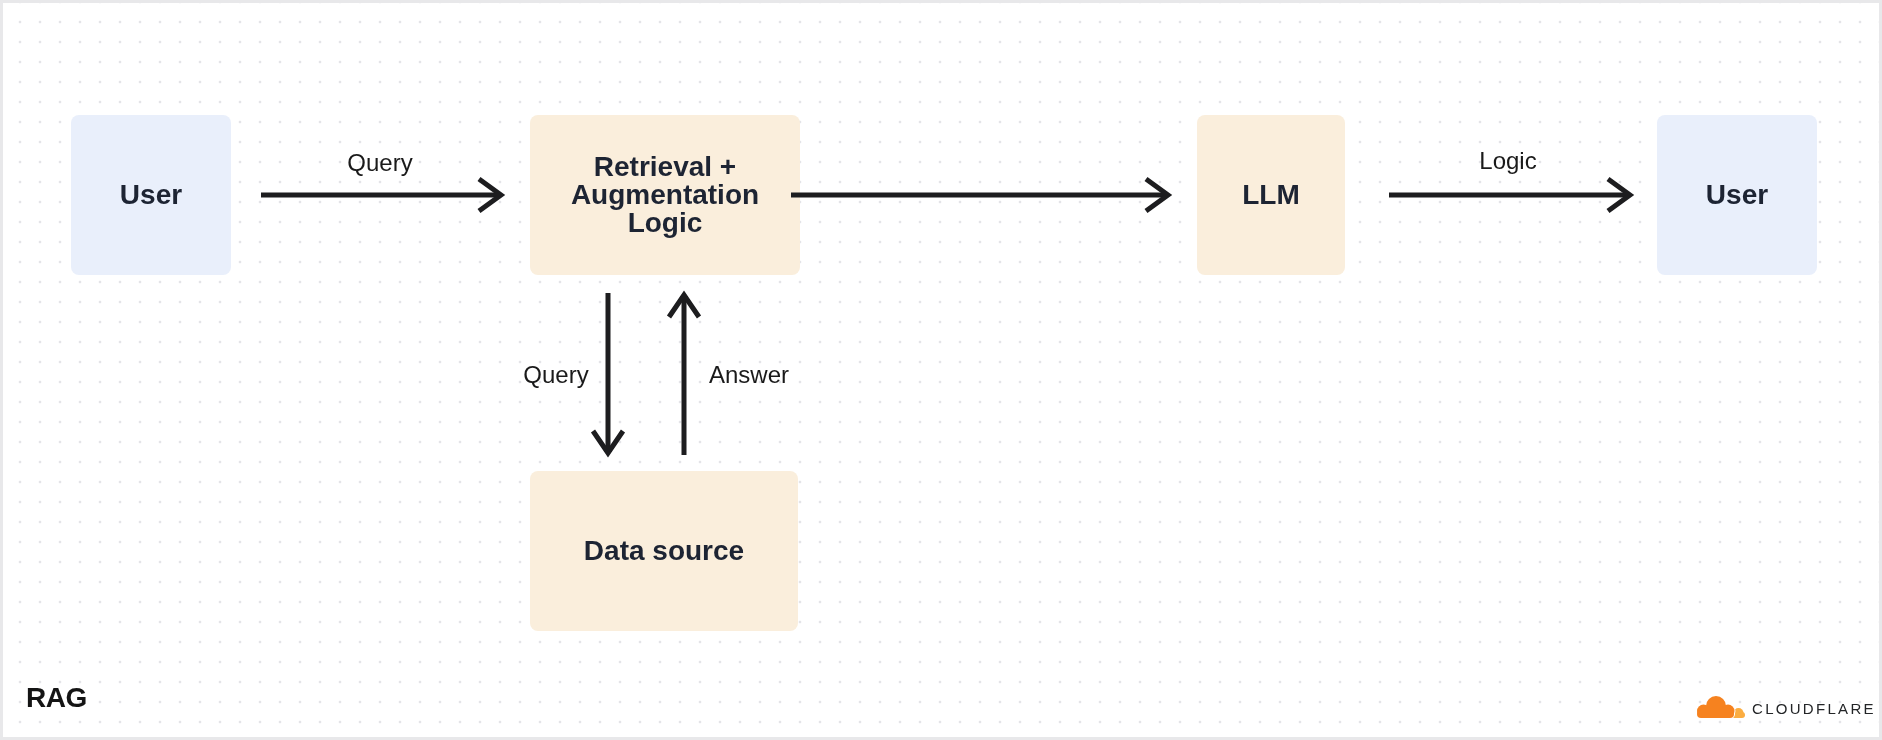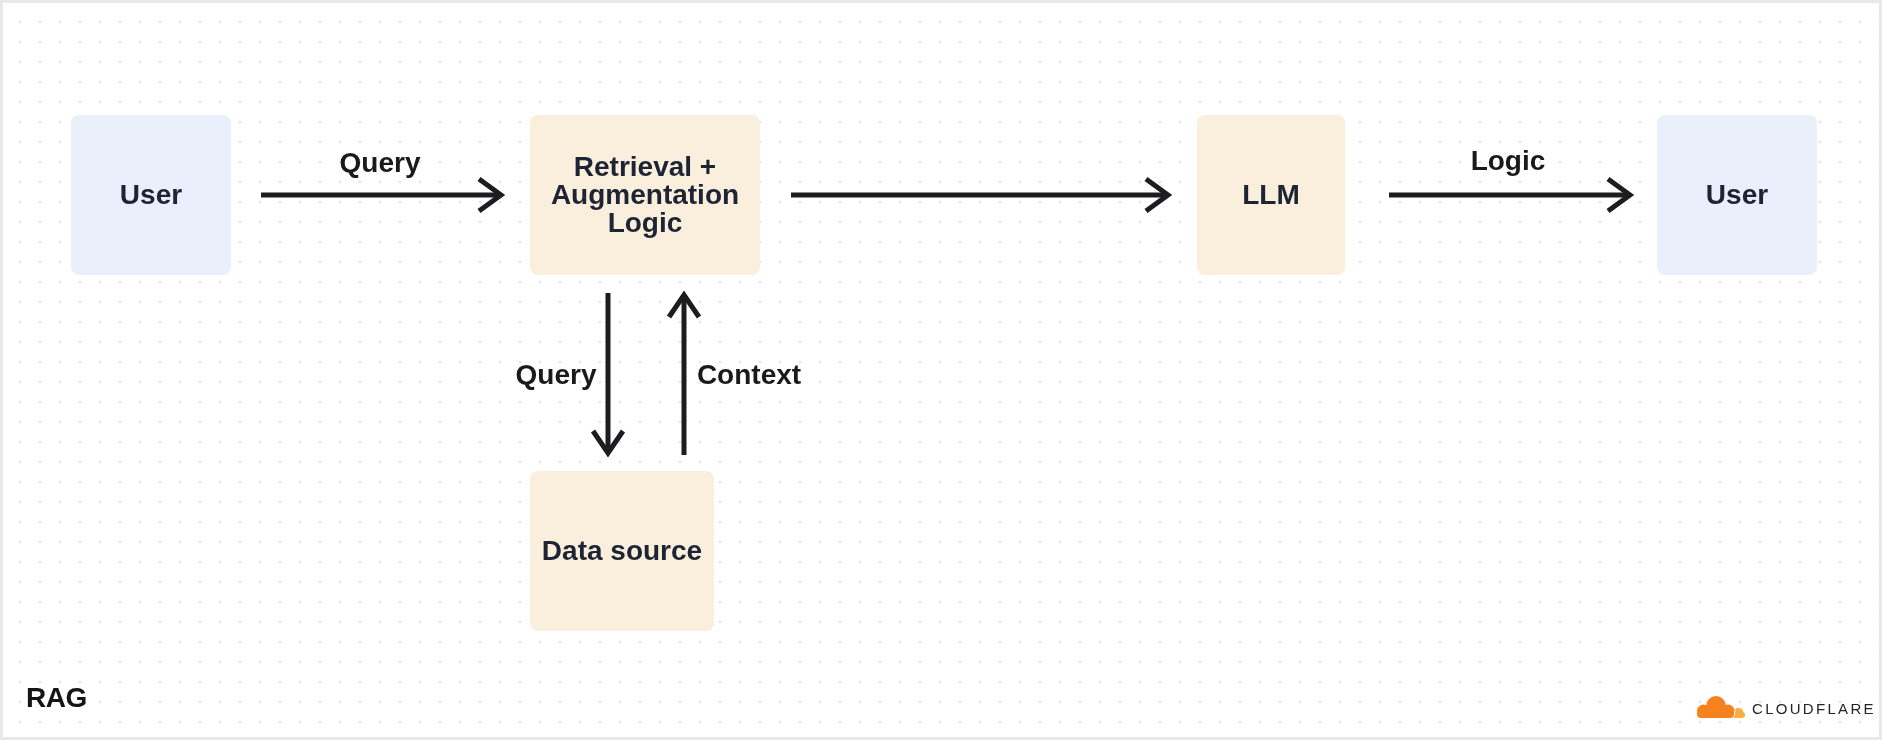--- a/index.html
+++ b/index.html
@@ -30,44 +30,44 @@
     font-weight: 700;
     font-size: 28px;
     line-height: 28px;
     color: #1d2433;
   }
   .node--user { background: #e9effb; justify-content: center; }
   .node--process { background: #faeedc; }
   .node-label { display: block; padding: 0 8px; }
 
   #node-user-left   { left: 68px;   top: 112px; width: 160px; height: 160px; }
-  #node-retrieval   { left: 527px;  top: 112px; width: 230px; height: 160px; }
+  #node-retrieval   { left: 527px;  top: 112px; width: 270px; height: 160px; }
   #node-llm         { left: 1194px; top: 112px; width: 148px; height: 160px; }
   #node-user-right  { left: 1654px; top: 112px; width: 160px; height: 160px; }
-  #node-data-source { left: 527px;  top: 468px; width: 184px; height: 160px; }
+  #node-data-source { left: 527px;  top: 468px; width: 268px; height: 160px; }
 
   .arrow { position: absolute; overflow: visible; }
   .arrow line, .arrow polyline {
     stroke: #1d1d1f;
     stroke-width: 5;
     fill: none;
     stroke-linejoin: miter;
     stroke-linecap: butt;
   }
   #arrow-query        { left: 256px;  top: 168px; }
   #arrow-query-context{ left: 786px;  top: 168px; }
   #arrow-answer       { left: 1384px; top: 168px; }
   #arrow-query-down   { left: 581px;  top: 288px; }
   #arrow-context-up   { left: 657px;  top: 288px; }
 
   .edge-label {
     position: absolute;
     transform: translate(-50%, -50%);
-    font-weight: 700;
-    font-size: 28px;
+    font-weight: 400;
+    font-size: 24px;
     color: #1a1a1a;
     white-space: nowrap;
   }
   #label-query         { left: 377px;  top: 160px; }
   #label-query-context { left: 976px;  top: 159px; }
   #label-answer        { left: 1505px; top: 158px; }
   #label-query-vert    { left: 553px;  top: 372px; }
   #label-context-vert  { left: 746px;  top: 372px; }
 
   .diagram-title {
@@ -134,21 +134,21 @@
     <polyline points="9,140 24,162 39,140"></polyline>
   </svg>
   <svg class="arrow" id="arrow-context-up" width="48" height="166">
     <line x1="24" y1="164" x2="24" y2="6"></line>
     <polyline points="9,26 24,4 39,26"></polyline>
   </svg>
 
   <span class="edge-label" id="label-query">Query</span>
   <span class="edge-label" id="label-answer">Logic</span>
   <span class="edge-label" id="label-query-vert">Query</span>
-  <span class="edge-label" id="label-context-vert">Context</span>
+  <span class="edge-label" id="label-context-vert">Answer</span>
 
   <div class="diagram-title">RAG</div>
 
   <div class="brand">
     <svg width="52" height="30" viewBox="0 0 104 60">
 
       <g fill="#FBAD41">
         <circle cx="87" cy="40" r="10"></circle>
         <rect x="72" y="38" width="28" height="12" rx="6"></rect>
       </g>

